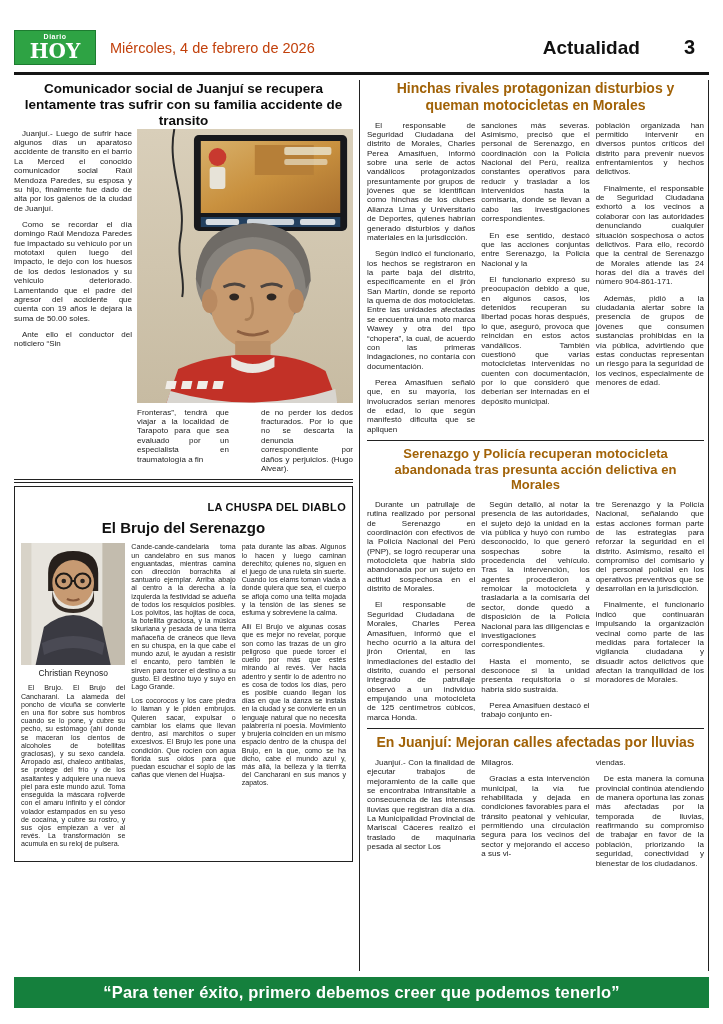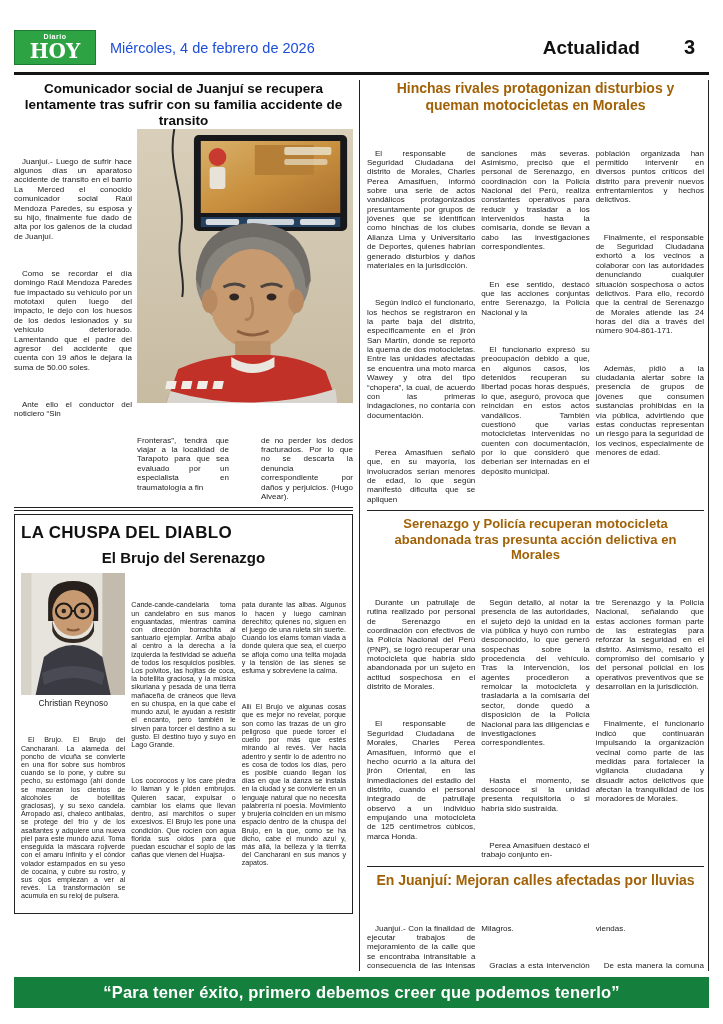--- a/index.html
+++ b/index.html
@@ -23,51 +23,51 @@
     flex: none;
   }
   .logo {
     background: #2EA344; color: #fff;
     width: 82px; padding: 2px 4px 3px;
     text-align: center; line-height: 1;
     border: 1px solid #1d7c30;
   }
   .logo-top { font-size: 7px; font-weight: bold; letter-spacing: .5px; }
   .logo-main { font-family: "DejaVu Serif", serif; font-weight: bold; font-size: 20px; margin-top: 1px; }
-  .m-date { font-size: 14.5px; color: #1d4ed8; margin-left: 14px; }
+  .m-date { font-size: 14.5px; color: #c2410c; margin-left: 14px; }
   .m-spacer { flex: 1; }
   .m-section { font-size: 19px; font-weight: bold; color: #111; text-align: center; }
   .m-page { font-size: 20px; font-weight: bold; color: #111; margin: 0 14px 0 44px; }
   
   .content { flex: 1; display: flex; overflow: hidden; }
   .half.left  { width: 345px; flex: none; padding-right: 6px; }
   .half.right { flex: 1; padding-left: 7px; border-right: 1px solid #222; padding-right: 4px; }
   .vdiv { width: 1px; background: #222; flex: none; }
   
   .art-title {
     font-weight: bold; text-align: center; color: #0d0d0d;
     font-size: 13.5px; line-height: 1.18; margin: 1px 4px 0;
   }
   .t-body { font-size: 8px; line-height: 1.17; text-align: justify; color: #1c1c1c; }
-  .t-body p { margin-bottom: 7px; text-indent: 8px; margin-top: 28px; }
+  .t-body p { margin-bottom: 7px; text-indent: 8px; }
   .t-body p:last-child { margin-bottom: 0; }
   .cols { display: flex; gap: 6px; }
   .col { flex: 1; min-width: 0; }
   
   .bodyA { display: flex; gap: 5px; }
   .colA1 { width: 118px; flex: none; }
   .photoside { flex: 1; min-width: 0; }
   .photoA { width: 100%; height: 274px; display: block; }
   .photoside .cols { margin-top: 5px; gap: 32px; }
   .double-rule { border-top: 1px solid #222; border-bottom: 1px solid #222; height: 4px; margin-top: 6px; }
   
   .chuspa {
     border: 1.5px solid #222; margin-top: 3px; padding: 8px 6px 6px;
   }
-  .chuspa-title { font-weight: bold; text-align: left; font-size: 17px; letter-spacing: .3px; color: #111; }
+  .chuspa-title { font-weight: bold; text-align: right; font-size: 11px; letter-spacing: .3px; color: #111; margin-top: 6px; }
   .chuspa-sub   { font-weight: bold; text-align: center; font-size: 15px; margin: 6px 0 7px; color: #111; }
   .chuspa .t-body { font-size: 7.1px; line-height: 1.16; }
   .chuspa .t-body p { margin-bottom: 6px; text-indent: 7px; }
   .photoB { width: 100%; height: 122px; display: block; }
   .author-cap { font-size: 8.5px; text-align: center; margin: 3px 0 6px; color: #222; }
   .chuspa .lead { text-indent: 7px; }
   
   .rtitle { font-weight: bold; text-align: center; color: #a16207; font-size: 14px; line-height: 1.2; margin: 0 2px 7px; }
   .rtitle.mid { font-size: 13px; }
   .rule { border: none; border-top: 1px solid #222; margin: 6px 0 5px; }

